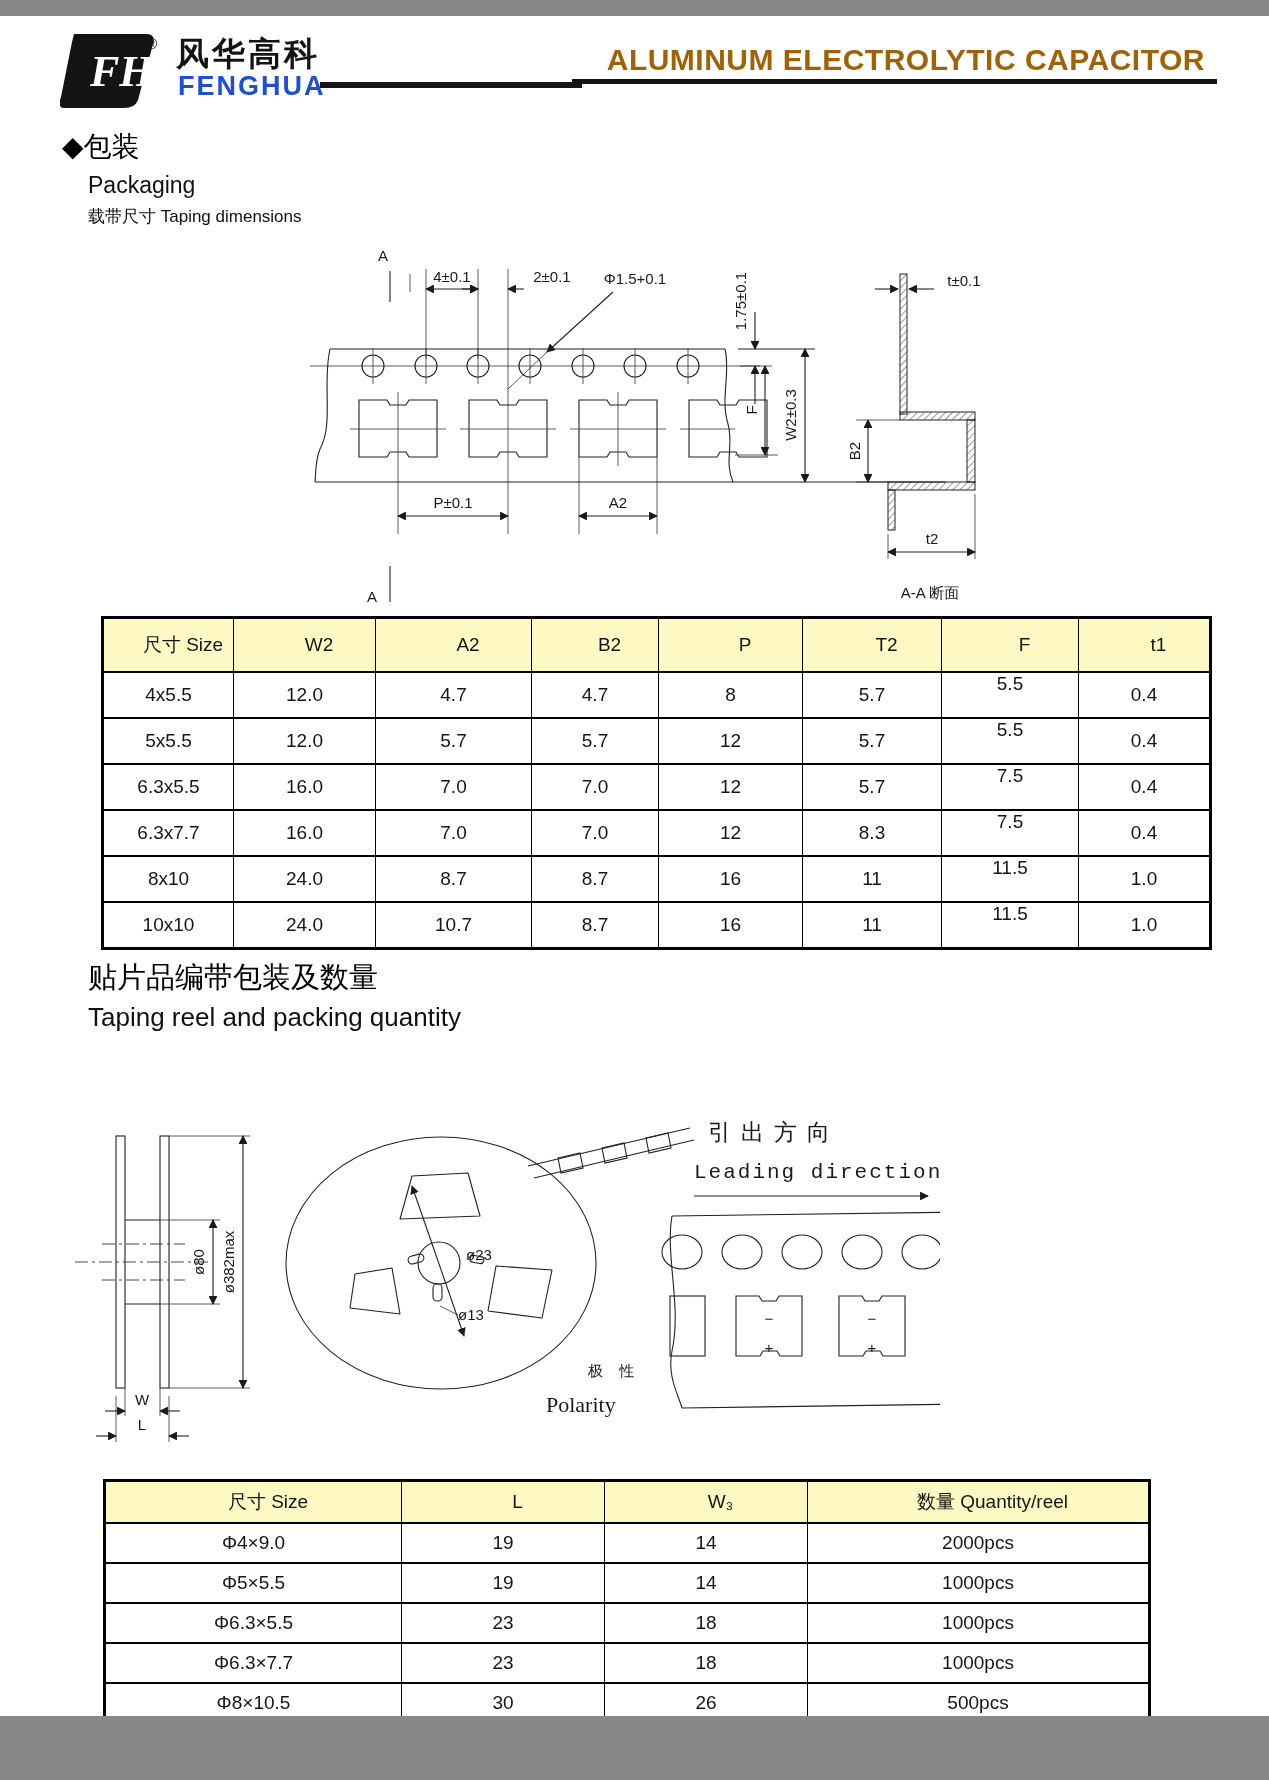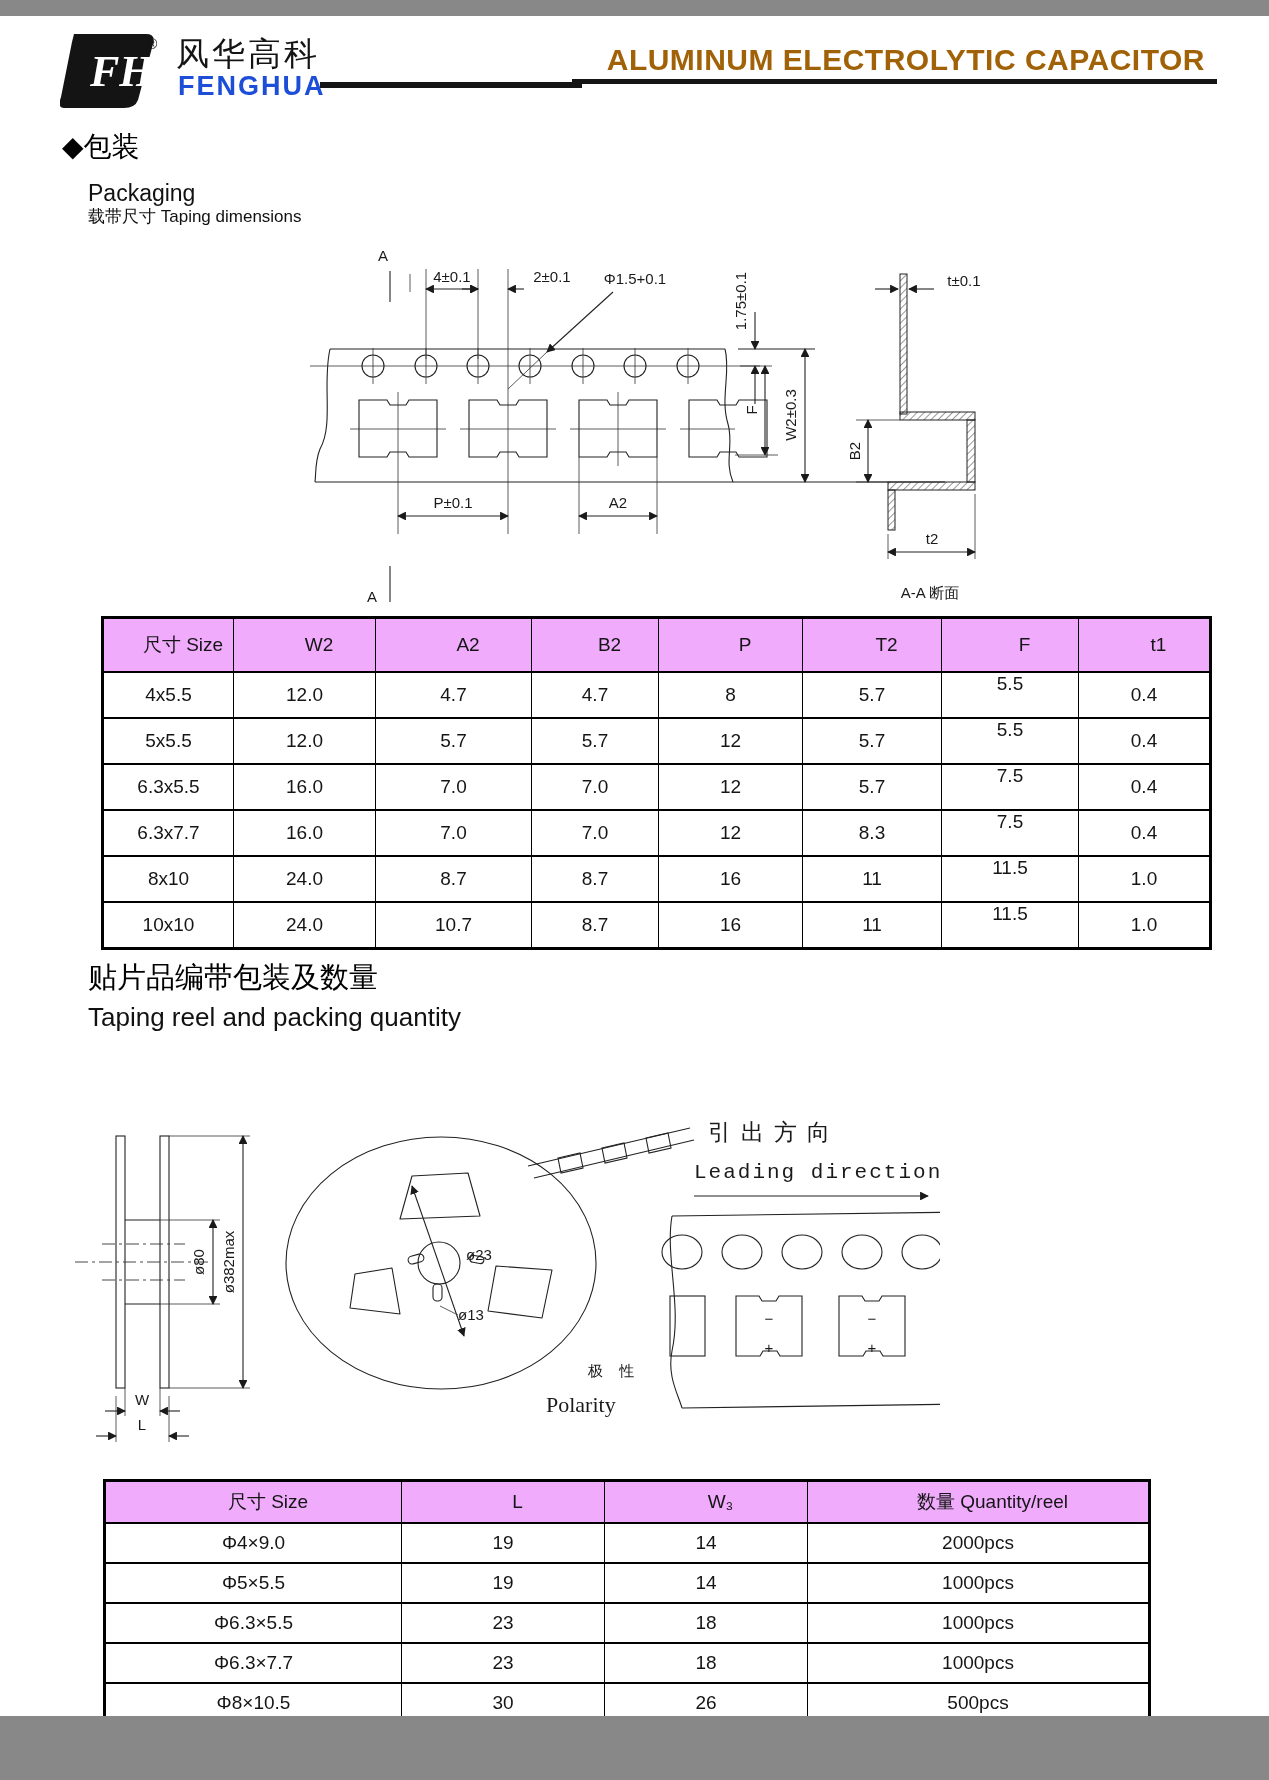--- a/index.html
+++ b/index.html
@@ -4,30 +4,30 @@
 <style>
   html,body { margin:0; padding:0; background:#888; }
   .page {
     position:relative; width:1269px; height:1700px; margin:16px auto;
     background:#ffffff; font-family:"Liberation Sans","DejaVu Sans",sans-serif;
     color:#111; overflow:hidden;
   }
   .abs { position:absolute; }
 
   
-  .brand-cn { left:176px; top:16px; font-size:33px; font-weight:normal; letter-spacing:3px; color:#141414; }
+  .brand-cn { left:176px; top:16px; font-size:33px; font-weight:bold; letter-spacing:3px; color:#141414; }
   .brand-en { left:178px; top:55px; font-size:27px; font-weight:bold; letter-spacing:2px; color:#1d4ed8; }
   .reg-mark { left:147px; top:20px; font-size:14px; color:#141414; }
   .doc-title { right:64px; top:27px; font-size:30px; font-weight:bold; letter-spacing:0.5px; color:#a16207; }
   .rule-a { left:320px; top:66px; width:262px; height:6px; background:#151515; }
   .rule-b { left:572px; top:63px; width:645px; height:5px; background:#151515; }
 
   
   .sec-heading   { left:62px; top:112px; font-size:28px; color:#000; }
-  .sec-sub       { left:88px; top:164px; font-size:23px; color:#111; }
+  .sec-sub       { left:88px; top:156px; font-size:23px; color:#111; }
   .sec-tapdim    { left:88px; top:189px; font-size:17px; color:#111; }
   .sec2-cn       { left:88px; top:942px; font-size:29px; color:#000; }
   .sec2-en       { left:88px; top:986px; font-size:26px; color:#111; }
 
   
   .svg1 { left:300px; top:228px; }
   .svg2 { left:60px;  top:1040px; }
   .dln  { stroke:#222; stroke-width:1.1; fill:none; }
   .thin { stroke:#333; stroke-width:0.8; fill:none; }
   .dd   { stroke:#333; stroke-width:0.9; fill:none; stroke-dasharray:13 4 3 4; }
@@ -40,21 +40,21 @@
   
   table { border-collapse:collapse; table-layout:fixed; background:#fff; }
   table { border:3px solid #000; }
   th,td {
     border-left:1.5px solid #000; border-right:1.5px solid #000;
     border-top:2.5px solid #000; border-bottom:2.5px solid #000;
     text-align:center; vertical-align:middle;
     font-size:19px; font-weight:400; color:#151515; padding:0;
     overflow:hidden; white-space:nowrap;
   }
-  thead th { background:#f0abfc;padding-left:29px; }
+  thead th { background:#fef9c3;padding-left:29px; }
   #taping-table { left:101px; top:600px; width:1108px; }
   #taping-table thead th { height:52px; }
   #taping-table tbody td { height:44px; }
   #taping-table tbody td:nth-child(7){ vertical-align:top; }
   #reel-table { left:103px; top:1463px; width:1045px; }
   #reel-table thead th { height:40px; }
   #reel-table tbody td { height:38px; }
 </style>
 </head>
 <body>

